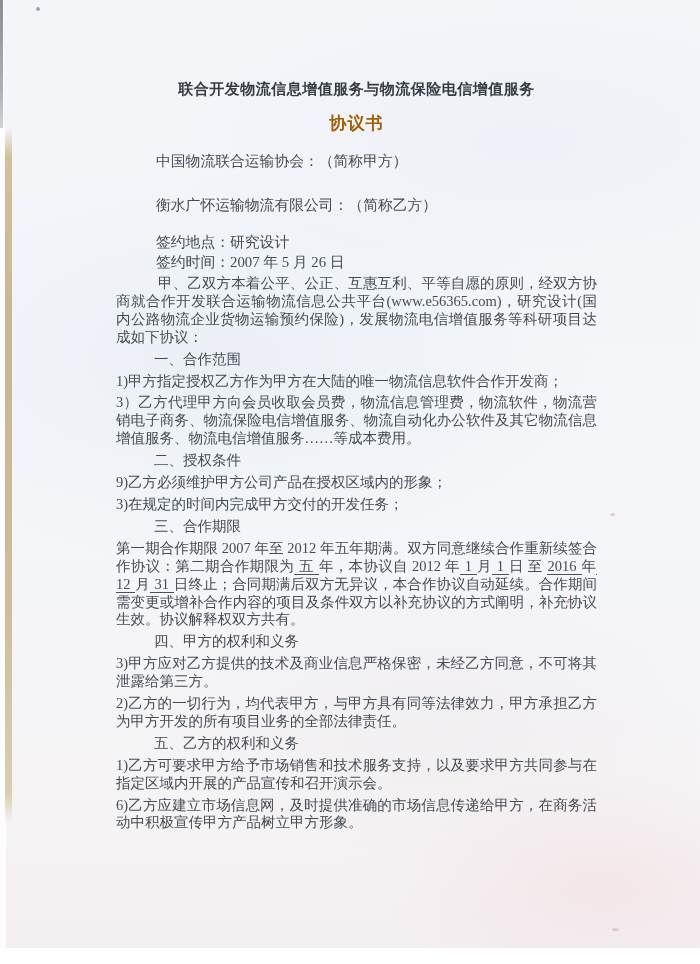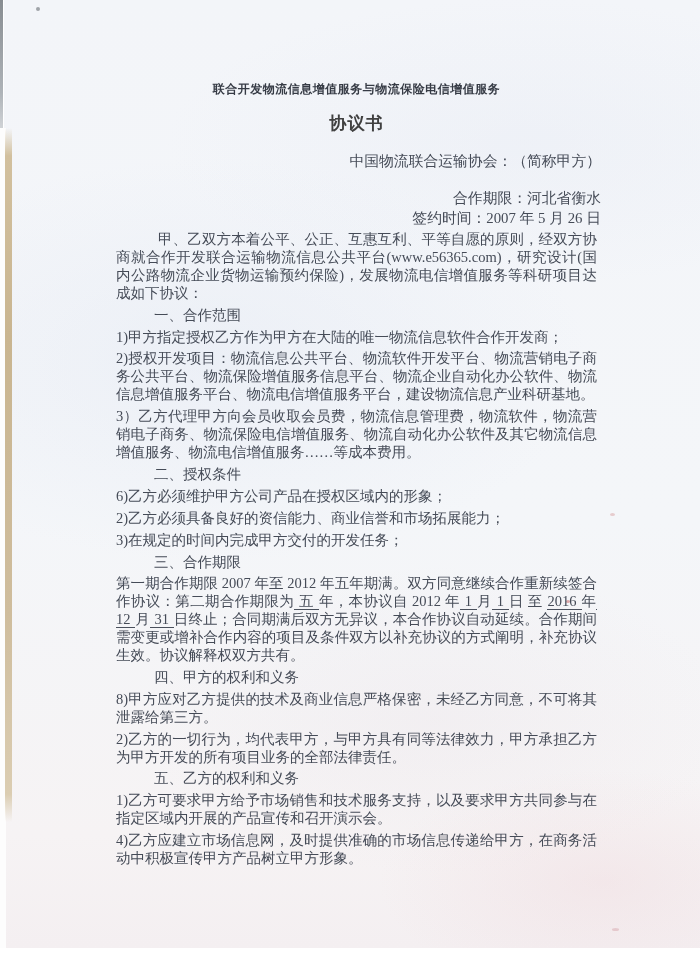--- a/index.html
+++ b/index.html
@@ -30,27 +30,27 @@
   .s4{left:612px;top:928px;width:7px;height:3px;background:#d8a8ae;opacity:.5;}
 
   .content{
     position:absolute;left:112px;top:0;width:489px;
     color:#454b57;font-size:14.5px;line-height:17.9px;
     text-align:justify;
   }
   p,h1,h2{margin:0;padding:0;font-weight:normal;}
   .doc-title{
     margin-top:78px;text-align:center;font-weight:bold;color:#363b45;
-    font-size:12px;line-height:22px;letter-spacing:.5px;white-space:nowrap;
+    font-size:15px;line-height:22px;letter-spacing:.5px;white-space:nowrap;
   }
   .doc-subtitle{
-    margin-top:13px;text-align:center;font-weight:bold;color:#404040;
+    margin-top:13px;text-align:center;font-weight:bold;color:#a16207;
     font-size:17.2px;line-height:22px;letter-spacing:1px;
   }
-  .party,.sign{margin-left:44px;font-size:14.8px;line-height:18px;text-align:right;}
+  .party,.sign{margin-left:44px;font-size:14.8px;line-height:18px;text-align:left;}
   .party.first{margin-top:17px;}
   .party.pb{margin-top:26px;}
   .sign.sp{margin-top:19px;}
   .sign.sd{margin-top:2px;}
   .preamble{margin-top:10px;}
   .firstindent{text-indent:2.9em;}
   .heading{text-indent:2.9em;}
   .para{margin:4px;}
   .u{border-bottom:1px solid #4a505c;padding:0 1px;}
 </style>
@@ -66,40 +66,39 @@
   <div class="speck s1"></div>
   <div class="speck s2"></div>
   <div class="speck s3"></div>
   <div class="speck s4"></div>
 
   <div class="content">
     <h1 class="doc-title">联合开发物流信息增值服务与物流保险电信增值服务</h1>
     <h2 class="doc-subtitle">协议书</h2>
 
     <p class="party first">中国物流联合运输协会：（简称甲方）</p>
+    <p class="party pb">衡水广怀运输物流有限公司：（简称乙方）</p>
 
-    <p class="sign sp">合作期限：河北省衡水</p>
+    <p class="sign sp">签约地点：研究设计</p>
     <p class="sign sd">签约时间：2007 年 5 月 26 日</p>
 
     <p class="para firstindent preamble">甲、乙双方本着公平、公正、互惠互利、平等自愿的原则，经双方协商就合作开发联合运输物流信息公共平台(www.e56365.com)，研究设计(国内公路物流企业货物运输预约保险)，发展物流电信增值服务等科研项目达成如下协议：</p>
 
     <p class="heading">一、合作范围</p>
     <p class="para">1)甲方指定授权乙方作为甲方在大陆的唯一物流信息软件合作开发商；</p>
-    <p class="para">2)授权开发项目：物流信息公共平台、物流软件开发平台、物流营销电子商务公共平台、物流保险增值服务信息平台、物流企业自动化办公软件、物流信息增值服务平台、物流电信增值服务平台，建设物流信息产业科研基地。</p>
     <p class="para">3）乙方代理甲方向会员收取会员费，物流信息管理费，物流软件，物流营销电子商务、物流保险电信增值服务、物流自动化办公软件及其它物流信息增值服务、物流电信增值服务……等成本费用。</p>
 
     <p class="heading">二、授权条件</p>
-    <p class="para">6)乙方必须维护甲方公司产品在授权区域内的形象；</p>
-    <p class="para">2)乙方必须具备良好的资信能力、商业信誉和市场拓展能力；</p>
+    <p class="para">9)乙方必须维护甲方公司产品在授权区域内的形象；</p>
     <p class="para">3)在规定的时间内完成甲方交付的开发任务；</p>
 
     <p class="heading">三、合作期限</p>
     <p class="para"><span>第一期合作期限 2007 年至 2012 年五年期满。双方同意继续合作重新续签合作协议：第二期合作期限为</span><span class="u"> 五 </span><span>年，本协议自 2012 年</span><span class="u"> 1 </span><span>月</span><span class="u"> 1 </span><span>日 至 </span><span class="u"> 2016 </span><span>年</span><span class="u"> 12 </span><span>月</span><span class="u"> 31 </span><span>日终止；合同期满后双方无异议，本合作协议自动延续。合作期间需变更或增补合作内容的项目及条件双方以补充协议的方式阐明，补充协议生效。协议解释权双方共有。</span></p>
 
     <p class="heading">四、甲方的权利和义务</p>
-    <p class="para">8)甲方应对乙方提供的技术及商业信息严格保密，未经乙方同意，不可将其泄露给第三方。</p>
+    <p class="para">3)甲方应对乙方提供的技术及商业信息严格保密，未经乙方同意，不可将其泄露给第三方。</p>
     <p class="para">2)乙方的一切行为，均代表甲方，与甲方具有同等法律效力，甲方承担乙方为甲方开发的所有项目业务的全部法律责任。</p>
 
     <p class="heading">五、乙方的权利和义务</p>
     <p class="para">1)乙方可要求甲方给予市场销售和技术服务支持，以及要求甲方共同参与在指定区域内开展的产品宣传和召开演示会。</p>
-    <p class="para">4)乙方应建立市场信息网，及时提供准确的市场信息传递给甲方，在商务活动中积极宣传甲方产品树立甲方形象。</p>
+    <p class="para">6)乙方应建立市场信息网，及时提供准确的市场信息传递给甲方，在商务活动中积极宣传甲方产品树立甲方形象。</p>
   </div>
 </div>
 
 </body></html>

